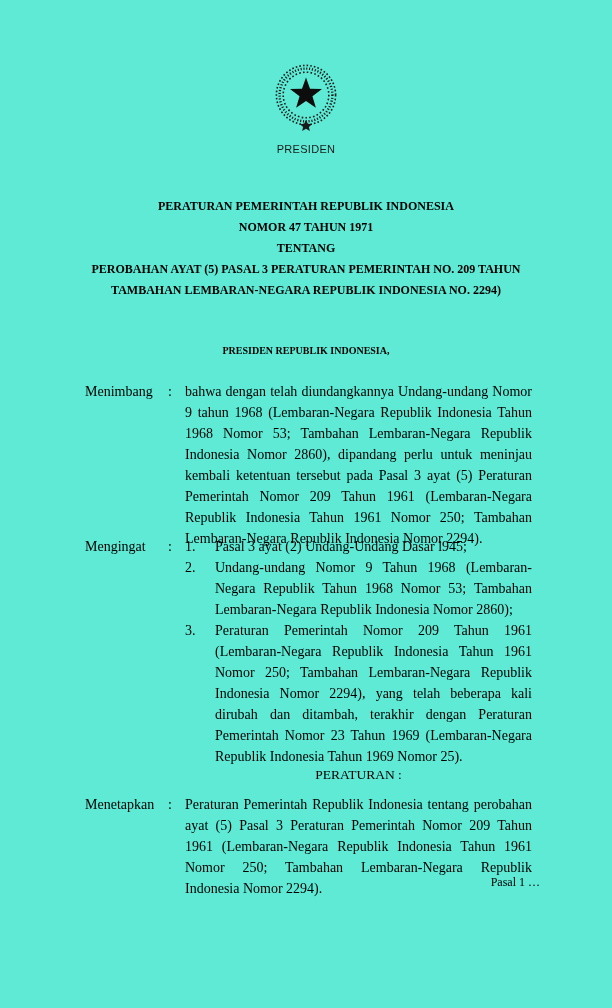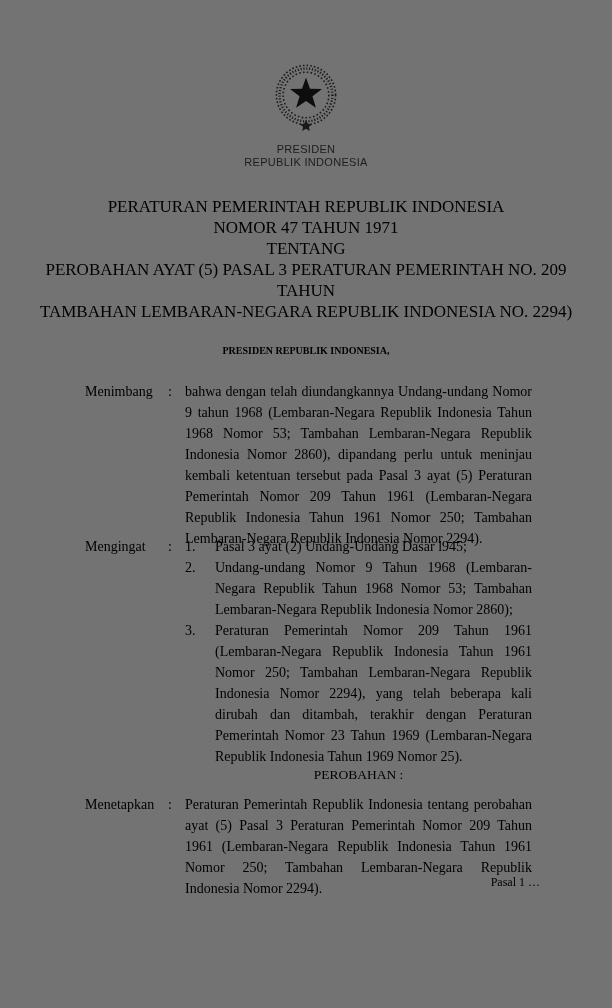--- a/index.html
+++ b/index.html
@@ -1,20 +1,20 @@
 <!DOCTYPE html>
 <html><head>
 <meta charset="utf-8">
 <style>
   html, body { margin: 0; padding: 0; background: #ffffff; }
   .page {
     position: relative;
     width: 612px;
     height: 1008px;
-    background: #737373;
+    background: #5eead4;
     font-family: "Liberation Serif", serif;
     color: #000000;
     overflow: hidden;
   }
 
   
   .seal-wrap {
     position: absolute;
     top: 58px;
     left: 0;
@@ -31,22 +31,22 @@
     letter-spacing: 0.3px;
   }
 
   
   .title-block {
     position: absolute;
     top: 196px;
     left: 36px;
     right: 36px;
     text-align: center;
-    font-weight: 400;
-    font-size: 17px;
+    font-weight: 700;
+    font-size: 12px;
     line-height: 21px;
   }
 
   .salutation {
     position: absolute;
     top: 345px;
     left: 36px;
     right: 36px;
     text-align: center;
     font-weight: 700;
@@ -106,21 +106,20 @@
       <circle cx="50" cy="45" r="37" fill="none" stroke="#1a1a1a" stroke-width="2" stroke-dasharray="2 2.6"></circle>
       <circle cx="50" cy="45" r="33" fill="none" stroke="#1a1a1a" stroke-width="3" stroke-dasharray="1.4 2.2"></circle>
       <circle cx="50" cy="45" r="28.5" fill="none" stroke="#1a1a1a" stroke-width="2" stroke-dasharray="2 2.8"></circle>
 
       <polygon points="50,23 55,37.1 69.97,37.5 58.08,46.63 62.34,60.99 50,52.5 37.66,60.99 41.92,46.63 30.03,37.5 45,37.1" fill="#0d0d0d"></polygon>
 
       <polygon points="50,76 52.3,81 57.5,81.6 53.6,85 54.8,90 50,87.3 45.2,90 46.4,85 42.5,81.6 47.7,81" fill="#1a1a1a"></polygon>
     </svg>
     <div class="seal-caption">
       <div>PRESIDEN</div>
-      <div>REPUBLIK INDONESIA</div>
     </div>
   </div>
 
   <div class="title-block">
     <div>PERATURAN PEMERINTAH REPUBLIK INDONESIA</div>
     <div>NOMOR 47 TAHUN 1971</div>
     <div>TENTANG</div>
     <div>PEROBAHAN AYAT (5) PASAL 3 PERATURAN PEMERINTAH NO. 209 TAHUN</div>
     <div>TAMBAHAN LEMBARAN-NEGARA REPUBLIK INDONESIA NO. 2294)</div>
   </div>
@@ -145,21 +144,21 @@
         <div class="item-number">2.</div>
         <div class="item-text">Undang-undang  Nomor 9 Tahun 1968 (Lembaran-Negara Republik Tahun 1968 Nomor 53; Tambahan Lembaran-Negara Republik Indonesia Nomor 2860);</div>
       </div>
       <div class="numbered-item">
         <div class="item-number">3.</div>
         <div class="item-text">Peraturan Pemerintah  Nomor 209 Tahun 1961 (Lembaran-Negara Republik Indonesia Tahun 1961 Nomor 250; Tambahan Lembaran-Negara Republik Indonesia Nomor 2294), yang telah beberapa kali dirubah dan ditambah, terakhir dengan Peraturan Pemerintah Nomor 23 Tahun 1969 (Lembaran-Negara Republik Indonesia Tahun 1969 Nomor 25).</div>
       </div>
     </div>
   </div>
 
-  <div class="memutuskan">PEROBAHAN :</div>
+  <div class="memutuskan">PERATURAN :</div>
 
   <div class="clause clause-menetapkan">
     <div class="clause-label">Menetapkan</div>
     <div class="clause-colon">:</div>
     <div class="clause-body">Peraturan Pemerintah Republik Indonesia tentang perobahan ayat (5) Pasal 3 Peraturan Pemerintah Nomor 209 Tahun 1961 (Lembaran-Negara Republik Indonesia Tahun 1961 Nomor 250; Tambahan Lembaran-Negara Republik Indonesia Nomor 2294).</div>
   </div>
 
   <div class="continuation">Pasal 1 …</div>
 
 </div>

